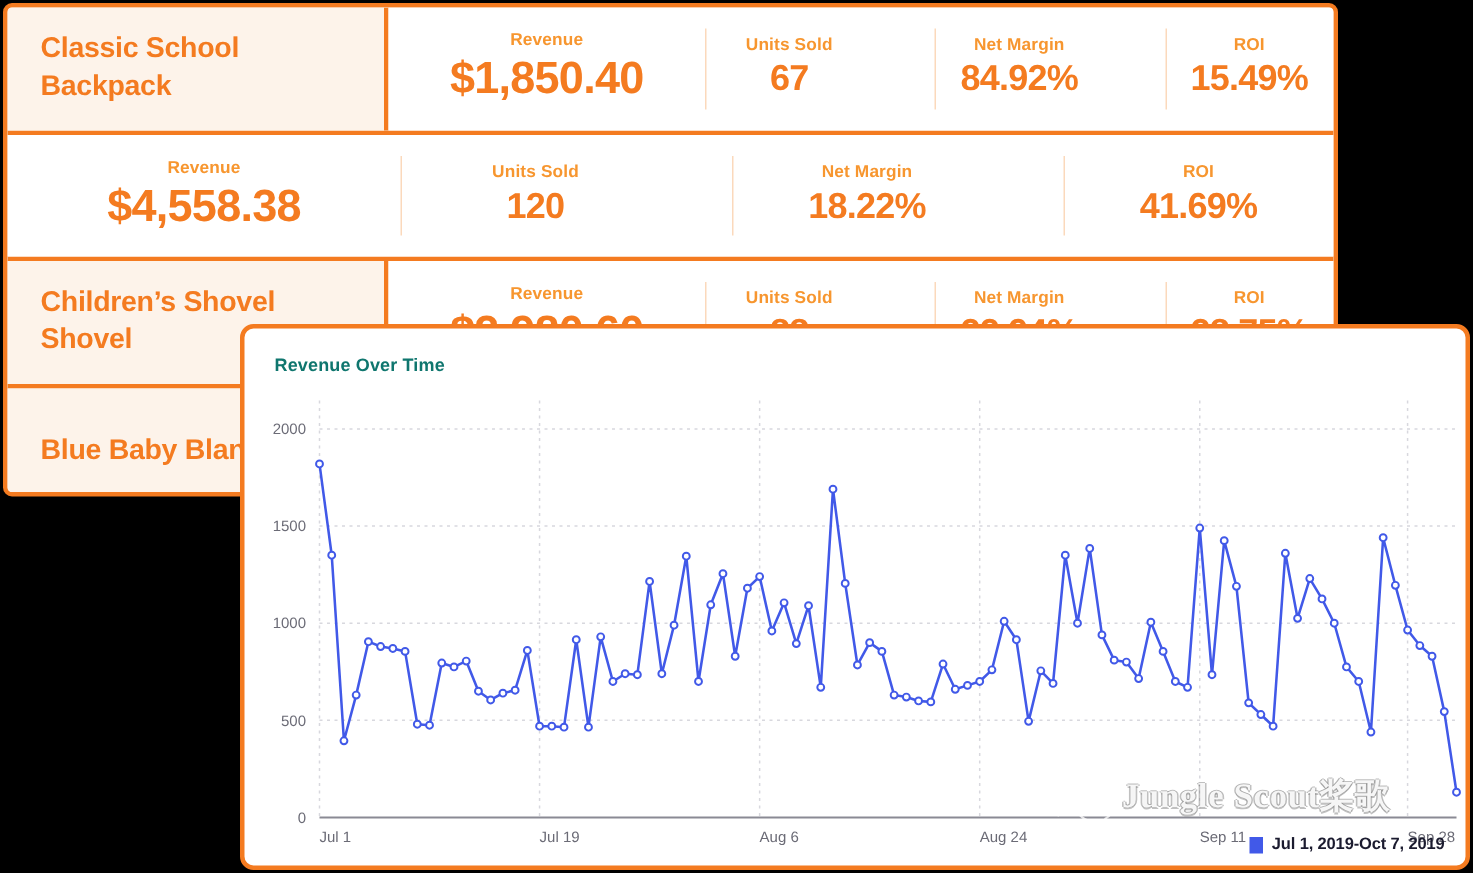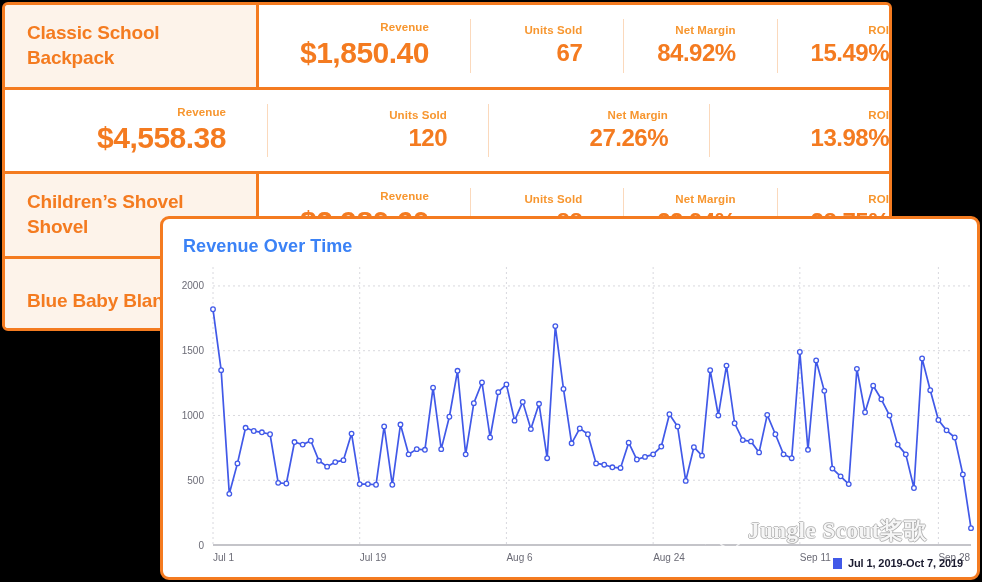--- a/index.html
+++ b/index.html
@@ -45,21 +45,21 @@
   }
   .metrics {
     flex: 1;
     display: flex;
     background: #ffffff;
   }
   .metric {
     flex: 1;
     display: flex;
     flex-direction: column;
-    align-items: flex-end;
+    align-items: center;
     justify-content: center;
     position: relative;
     margin-left: 41px;
   }
   .metric + .metric::before {
     content: "";
     position: absolute;
     left: 0; top: 14px; bottom: 14px;
     width: 1px;
     background: #FBD9BC;
@@ -86,23 +86,23 @@
     left: 160px; top: 216px;
     width: 820px; height: 364px;
     background: #ffffff;
     border: 3px solid #F47B20;
     border-radius: 9px;
     overflow: hidden;
   }
   .charttitle {
     position: absolute;
     left: 20px; top: 17px;
-    font-size: 18px;
-    font-weight: bold;
-    color: #3b82f6;
+    font-size: 12px;
+    font-weight: bold;
+    color: #0f766e;
     letter-spacing: 0.1px;
     text-align: center;
   }
   .plotwrap {
     position: absolute;
     left: 0; top: 42px;
     width: 814px; height: 318px;
   }
   svg.plot { display: block; }
   .axistick {
@@ -190,25 +190,25 @@
           <div class="metric">
             <div class="mlabel">Revenue</div>
             <div class="mvalue small">$4,558.38</div>
           </div>
           <div class="metric">
             <div class="mlabel">Units Sold</div>
             <div class="mvalue">120</div>
           </div>
           <div class="metric">
             <div class="mlabel">Net Margin</div>
-            <div class="mvalue">27.26%</div>
+            <div class="mvalue">18.22%</div>
           </div>
           <div class="metric">
             <div class="mlabel">ROI</div>
-            <div class="mvalue">13.98%</div>
+            <div class="mvalue">41.69%</div>
           </div>
         </div>
       </div>
       <div class="trow">
         <div class="namecell">
           <div class="pname">Children’s Shovel Shovel</div>
         </div>
         <div class="metrics">
           <div class="metric">
             <div class="mlabel">Revenue</div>

